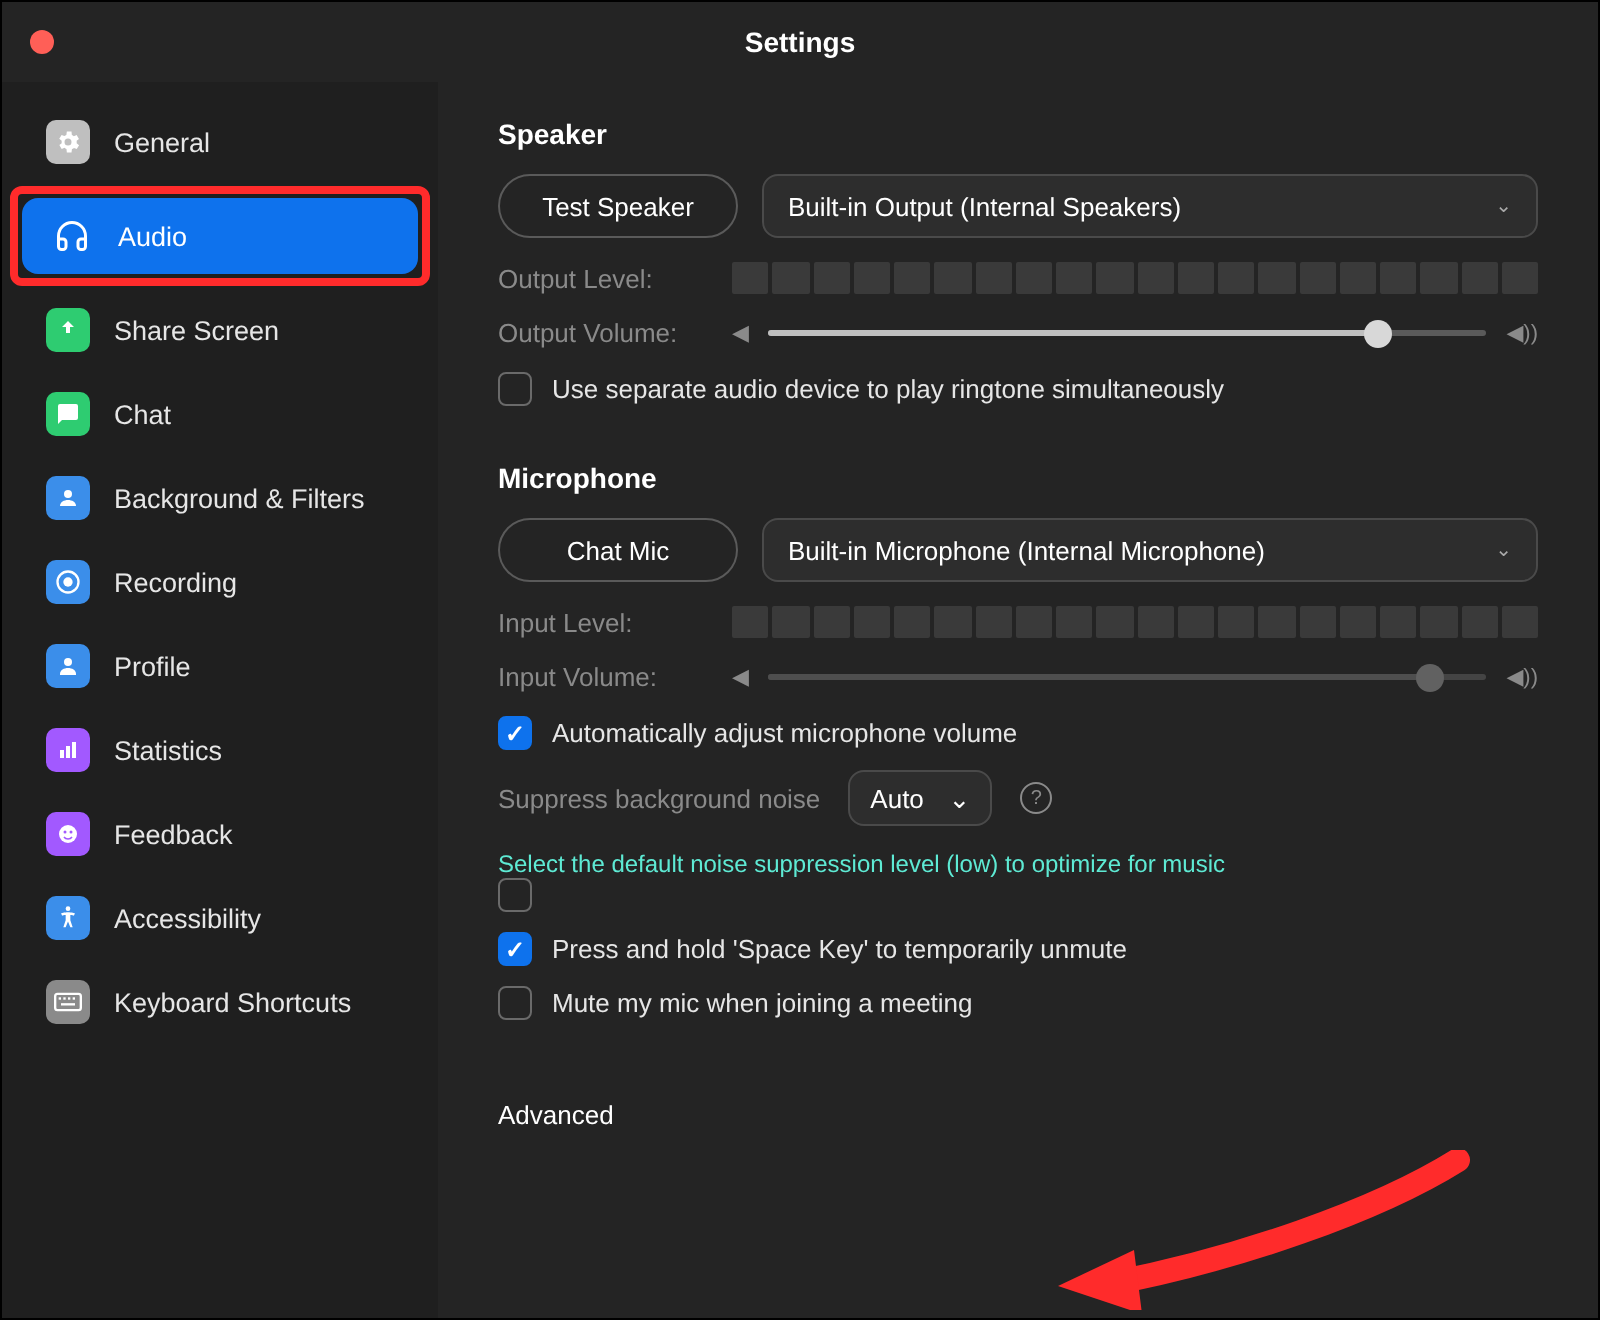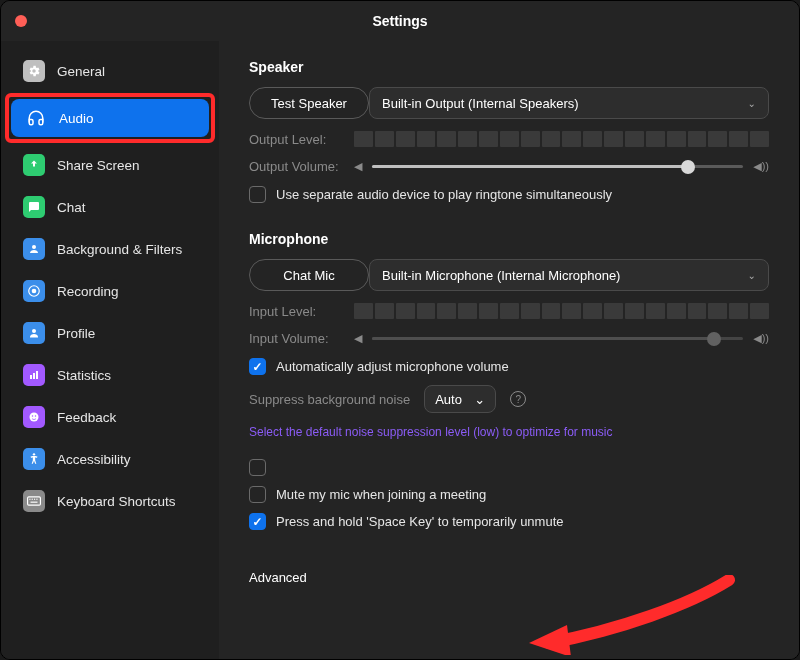--- a/index.html
+++ b/index.html
@@ -1,49 +1,49 @@
 <!DOCTYPE html>
 <html><head>
 <meta charset="utf-8">
 <style>
   * { box-sizing: border-box; margin: 0; padding: 0; font-family: -apple-system, BlinkMacSystemFont, "Segoe UI", Helvetica, Arial, sans-serif; }
   body { background: #1a1a1a; width: 800px; height: 660px; overflow: hidden; position: relative; }
-  .window { width: 800px; height: 660px; background: #242424; border-radius: 10px; overflow: hidden; display: flex; flex-direction: column; border: 1px solid #000; }
+  .window { width: 800px; height: 660px; background: #242424; border-radius: 0; overflow: hidden; display: flex; flex-direction: column; border: 1px solid #000; }
   .titlebar { height: 40px; display: flex; align-items: center; position: relative; background: #242424; }
   .traffic { position: absolute; left: 14px; top: 14px; display: flex; gap: 8px; }
   .dot { width: 12px; height: 12px; border-radius: 50%; }
   .close-dot { background: #ff5f57; }
   .title { flex: 1; text-align: center; color: #fff; font-weight: 700; font-size: 14px; }
   .body { flex: 1; display: flex; }
   .sidebar { width: 218px; background: #1f1f1f; padding: 10px 0 10px 0; display: flex; flex-direction: column; gap: 2px; }
   .sb-item { display: flex; align-items: center; gap: 12px; height: 38px; padding: 0 14px; margin: 1px 8px; border-radius: 8px; color: #e6e6e6; font-size: 13.5px; cursor: pointer; position: relative; text-align: center; }
   .sb-item.active { background: #0E72ED; color: #fff; }
   .sb-item .icon { width: 22px; height: 22px; border-radius: 5px; display: flex; align-items: center; justify-content: center; flex-shrink: 0; }
   .sb-highlight { border: 4px solid #ff2b2b; border-radius: 6px; padding: 0; margin: 0 4px; }
   .sb-highlight .sb-item { margin: 2px 2px; }
   .content { flex: 1; padding: 18px 30px 20px 30px; color: #e6e6e6; font-size: 13px; overflow-y: auto; background: #242424; position: relative; }
   .section-h { font-weight: 700; color: #fff; font-size: 14px; margin-bottom: 12px; }
-  .row { display: flex; align-items: center; margin-bottom: 12px; }
+  .row { display: flex; align-items: center; gap: 12px; margin-bottom: 12px; }
   .pill-btn { border: 1px solid #5a5a5a; background: transparent; color: #fff; border-radius: 18px; height: 32px; padding: 0 20px; font-size: 13px; min-width: 120px; cursor: pointer; }
   .select { flex: 1; border: 1px solid #4a4a4a; background: #2d2d2d; color: #fff; border-radius: 8px; height: 32px; display: flex; align-items: center; justify-content: space-between; padding: 0 12px; font-size: 13px; cursor: pointer; }
   .select .chev { font-size: 10px; color: #aaa; }
   .label { color: #8a8a8a; width: 105px; font-size: 13px; }
   .meter { flex: 1; height: 16px; display: flex; gap: 2px; }
   .meter-seg { flex: 1; background: #3a3a3a; border-radius: 1px; }
   .slider-row { display: flex; align-items: center; gap: 10px; flex: 1; }
   .slider-track { flex: 1; height: 3px; background: #5a5a5a; border-radius: 2px; position: relative; }
   .slider-fill { position: absolute; left: 0; top: 0; bottom: 0; background: #bfbfbf; border-radius: 2px; }
   .slider-thumb { position: absolute; top: 50%; width: 14px; height: 14px; background: #d8d8d8; border-radius: 50%; transform: translate(-50%, -50%); }
   .vol-icon { color: #8a8a8a; font-size: 11px; }
   .check-row { display: flex; align-items: center; gap: 10px; margin-bottom: 10px; }
   .checkbox { width: 17px; height: 17px; border: 1px solid #6a6a6a; border-radius: 4px; background: transparent; display: flex; align-items: center; justify-content: center; cursor: pointer; flex-shrink: 0; }
   .checkbox.checked { background: #0E72ED; border-color: #0E72ED; }
   .checkbox.checked::after { content: '✓'; color: #fff; font-size: 12px; font-weight: bold; }
   .check-label { color: #e6e6e6; font-size: 13px; }
-  .subtext { color: #8b5cf6; font-size: 12px; margin-top: 4px; margin-bottom: 20px; }
+  .subtext { color: #5eead4; font-size: 12px; margin-top: 4px; }
   .select-small { border: 1px solid #4a4a4a; background: #2d2d2d; color: #fff; border-radius: 8px; height: 28px; display: flex; align-items: center; justify-content: space-between; padding: 0 10px; font-size: 13px; width: 72px; cursor: pointer; }
   .help-icon { width: 16px; height: 16px; border: 1px solid #8a8a8a; border-radius: 50%; color: #8a8a8a; font-size: 10px; display: flex; align-items: center; justify-content: center; cursor: pointer; }
   .advanced-link { color: #ffffff; font-size: 13px; cursor: pointer; margin-top: 20px; display: inline-block; }
   .gap { height: 18px; }
   .arrow-annot { position: absolute; pointer-events: none; }
   .muted-row { color: #8a8a8a; }
 </style>
 </head>
 <body>
 
@@ -296,27 +296,27 @@
         <div class="help-icon">?</div>
       </div>
 
       <div class="subtext">Select the default noise suppression level (low) to optimize for music</div>
 
       <div class="check-row">
         <div class="checkbox"></div>
       </div>
 
       <div class="check-row">
+        <div class="checkbox checked"></div>
+        <span class="check-label">Press and hold 'Space Key' to temporarily unmute</span>
+      </div>
+
+      <div class="check-row">
         <div class="checkbox"></div>
         <span class="check-label">Mute my mic when joining a meeting</span>
-      </div>
-
-      <div class="check-row">
-        <div class="checkbox checked"></div>
-        <span class="check-label">Press and hold 'Space Key' to temporarily unmute</span>
       </div>
 
       <div style="height:10px"></div>
       <span class="advanced-link">Advanced</span>
 
       
       <svg class="arrow-annot" style="left:310px; top:534px;" width="210" height="80" viewBox="0 0 210 80">
         <defs>
           <marker id="ah" markerWidth="1" markerHeight="1" refX="0" refY="0" orient="auto"></marker>
         </defs>

